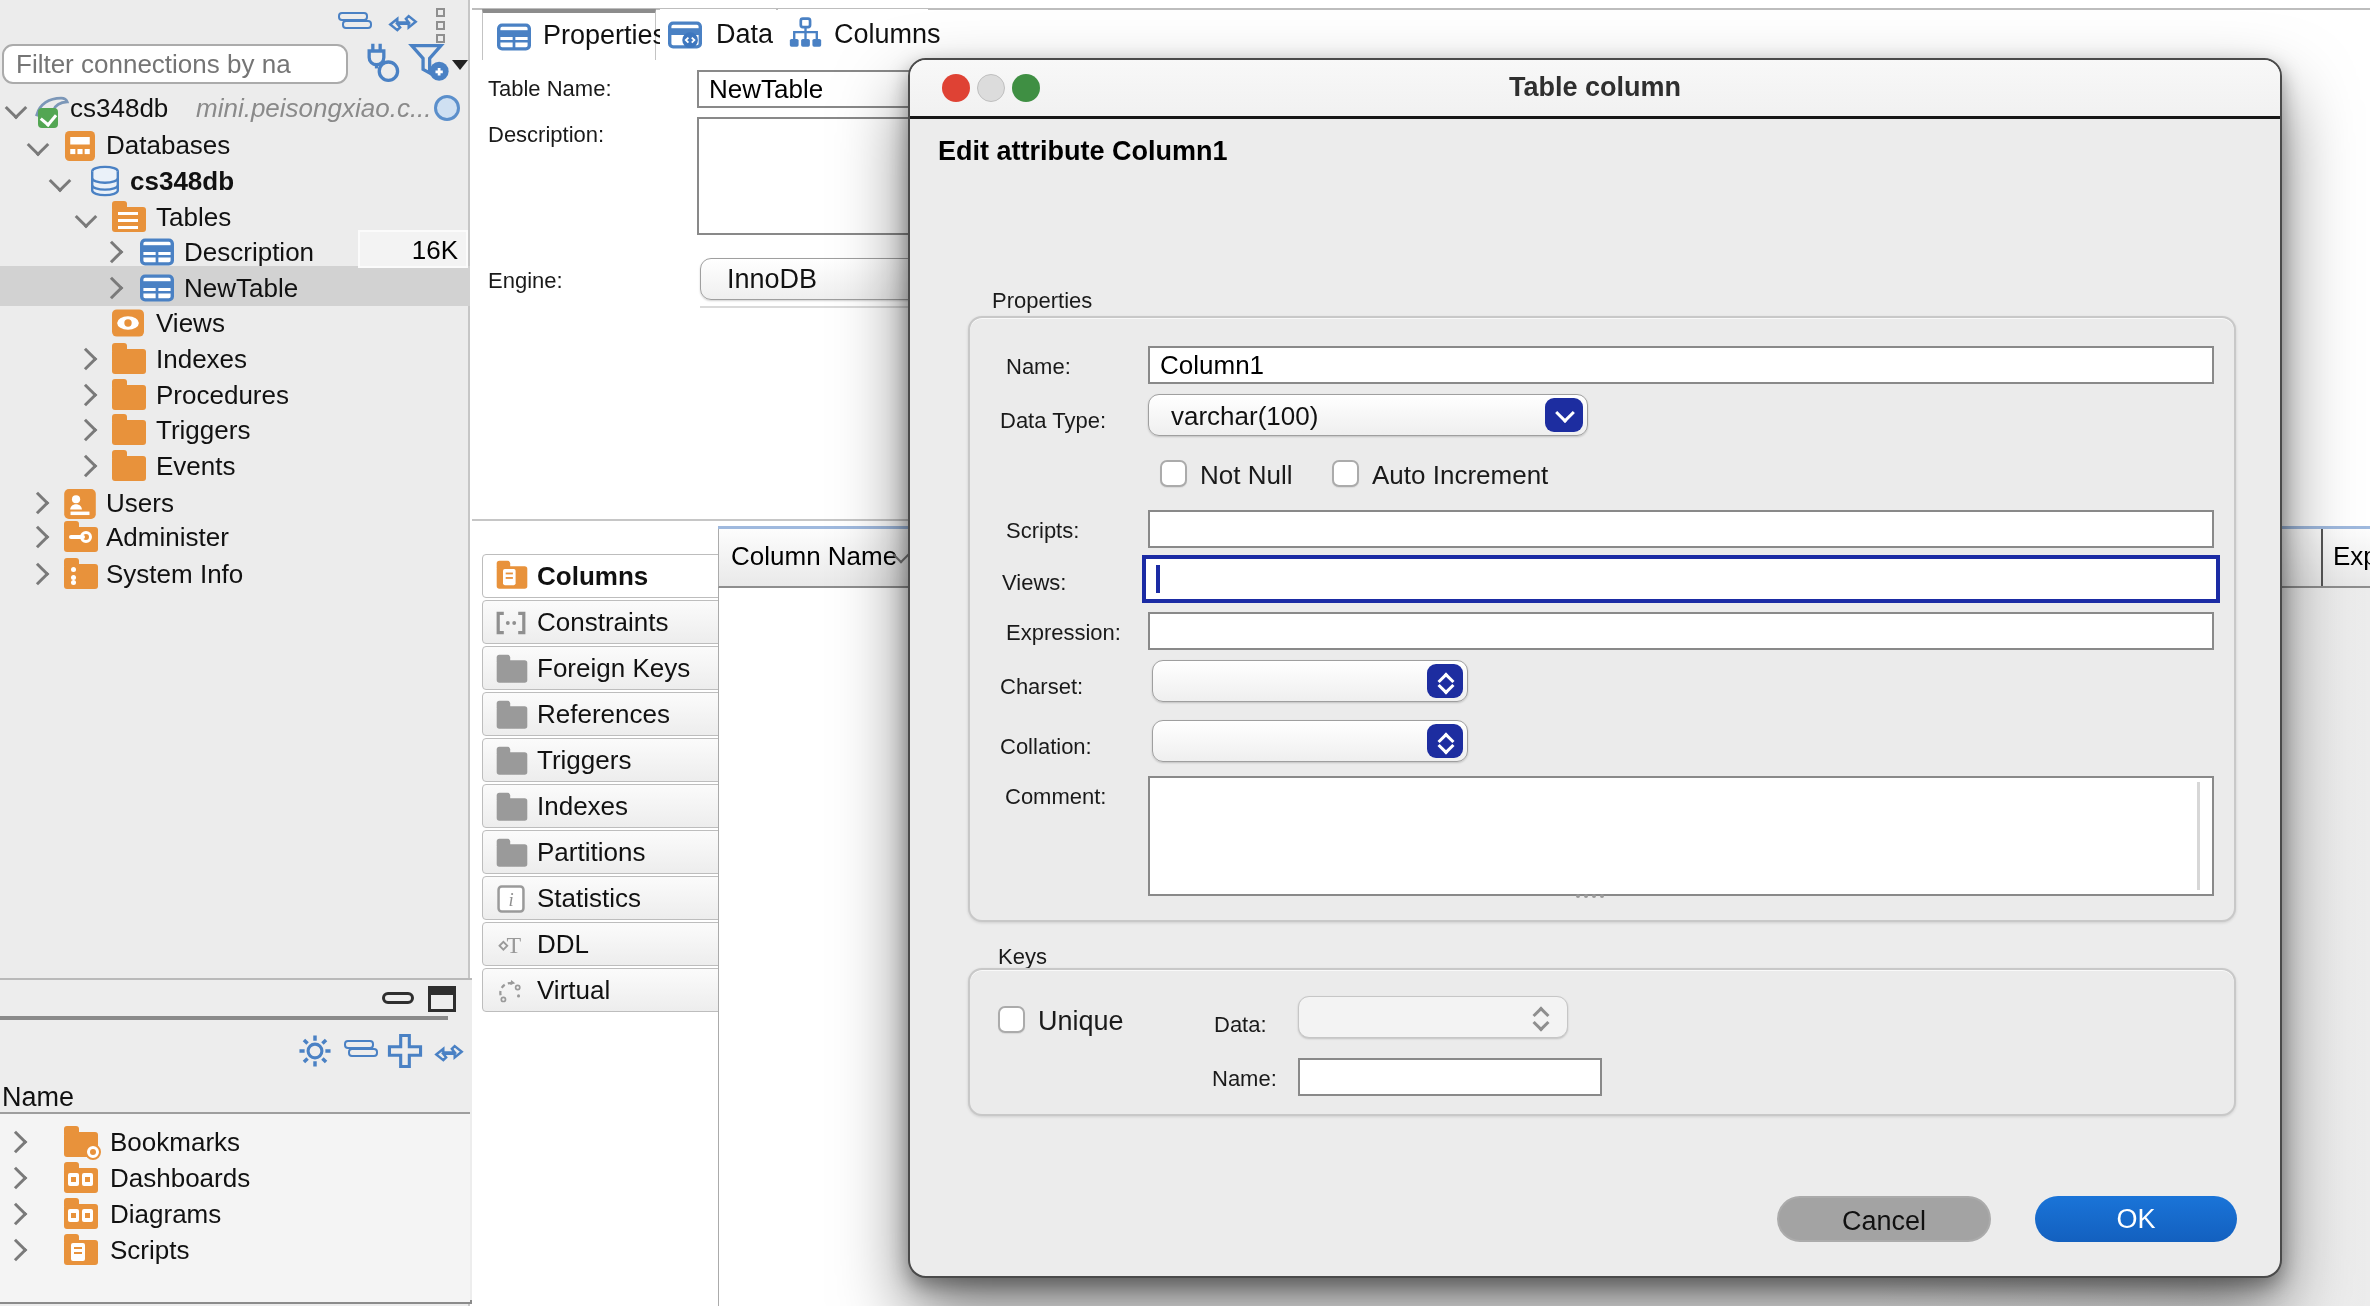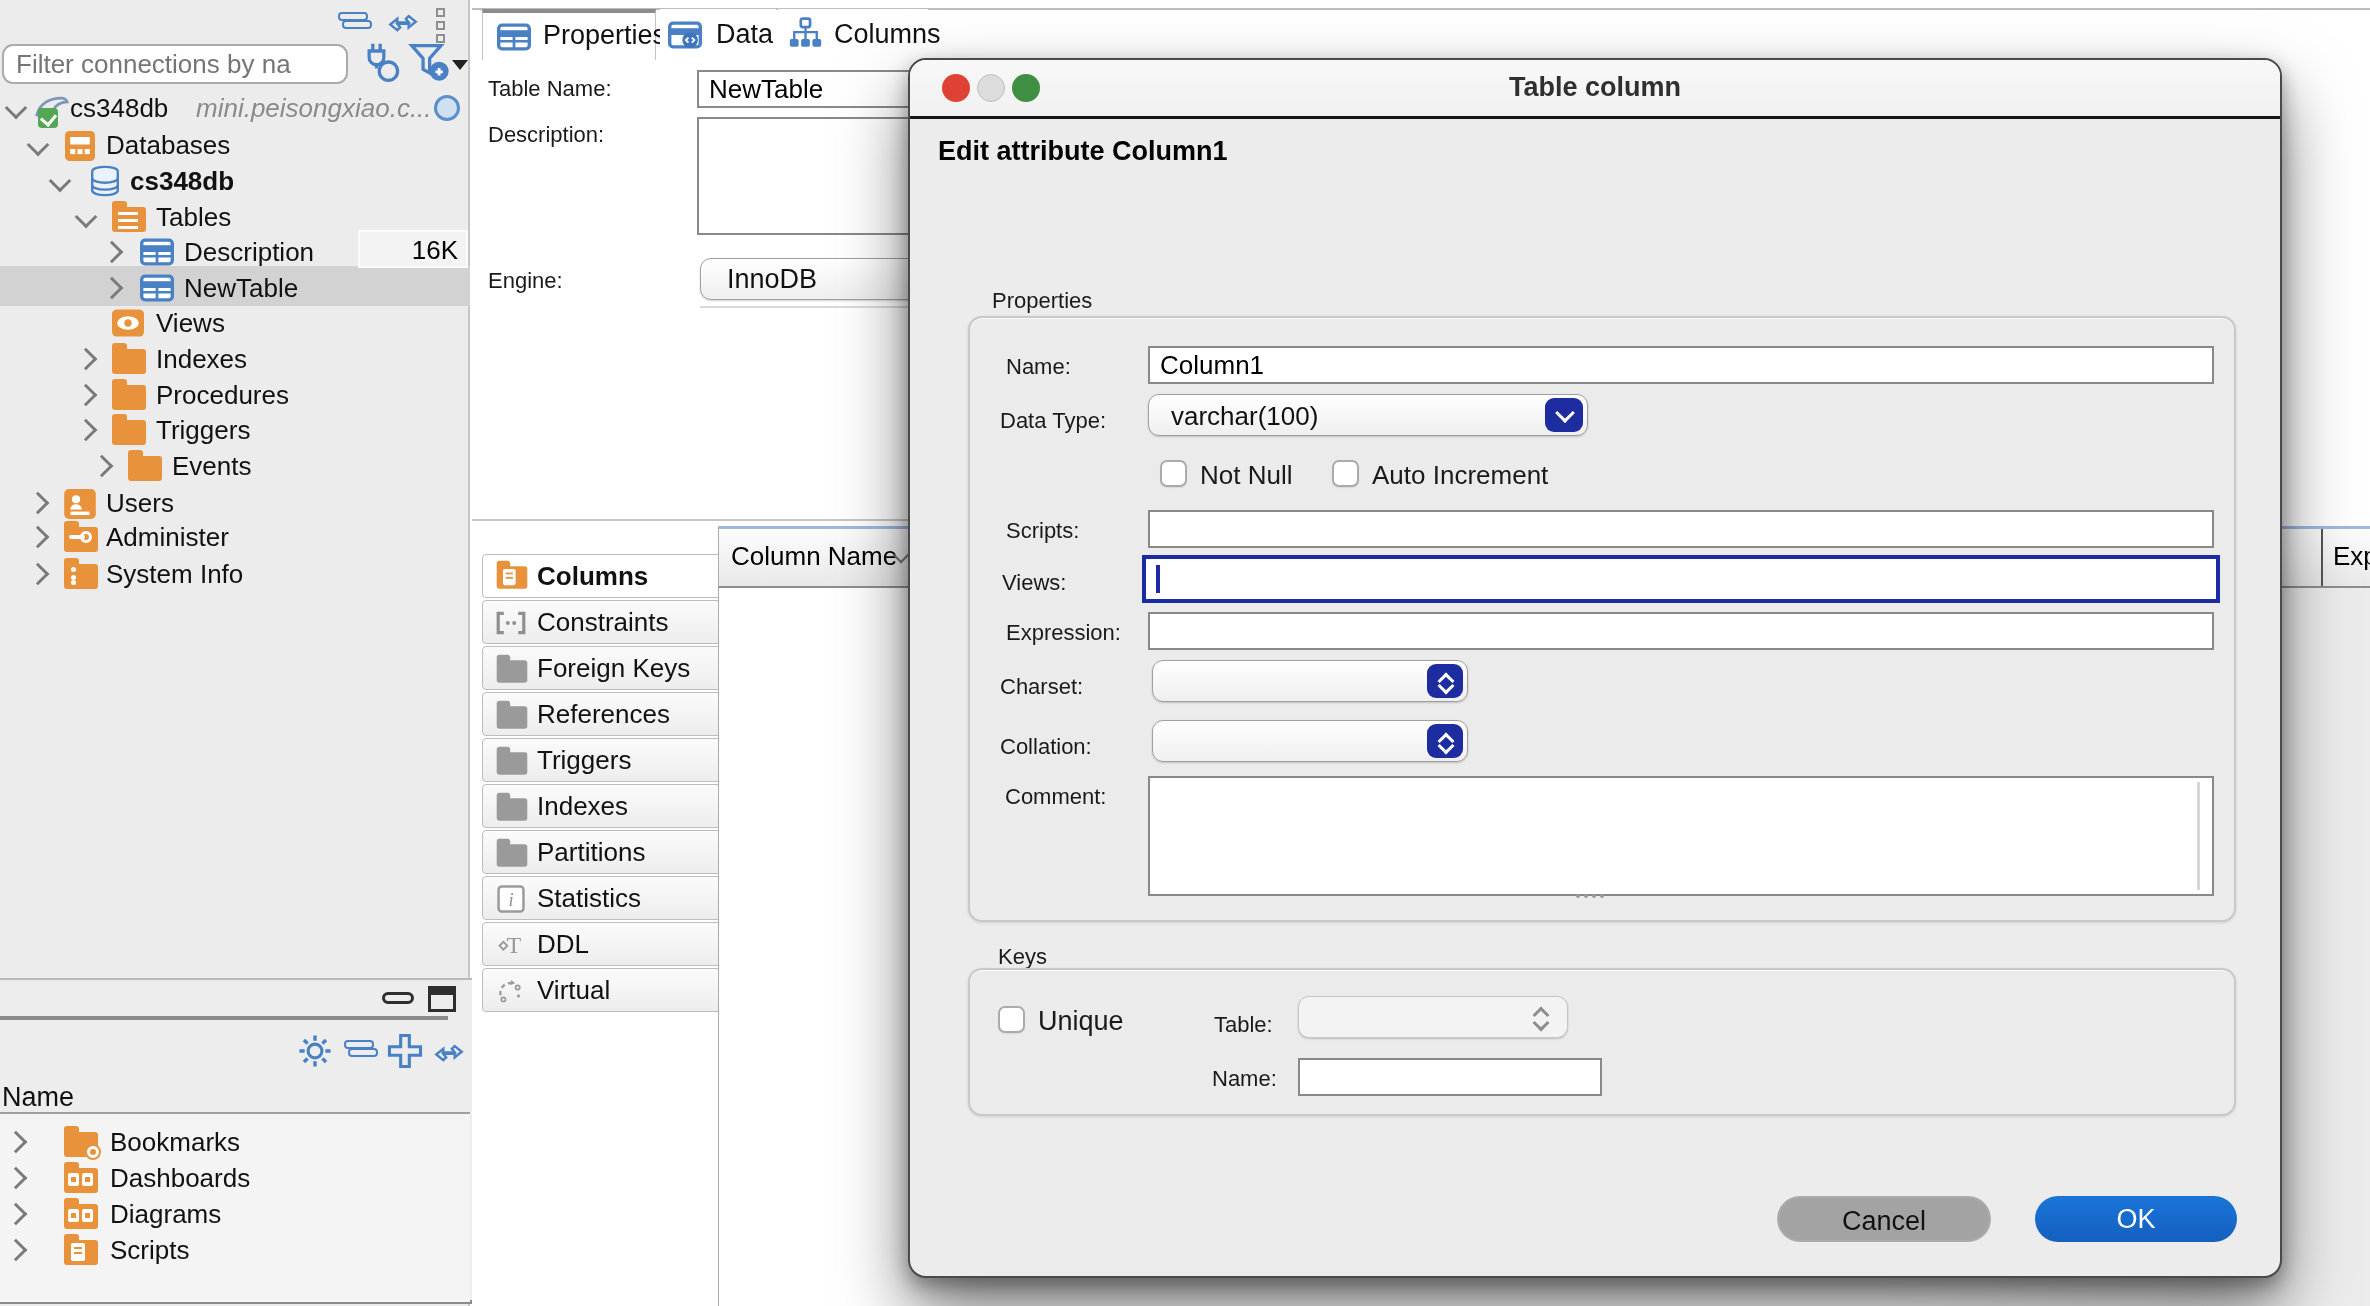--- a/index.html
+++ b/index.html
@@ -195,21 +195,21 @@
     <div class="fold" style="left:112px;top:8px;"></div>
     <span class="abs" style="left:156px;">Procedures</span>
   </div>
 
   <div class="treerow" style="left:0;top:412px;width:470px;">
     <div class="chev right" style="left:78px;top:10px;"></div>
     <div class="fold" style="left:112px;top:8px;"></div>
     <span class="abs" style="left:156px;">Triggers</span>
   </div>
 
-  <div class="treerow" style="left:0;top:448px;width:470px;margin-left:16px;">
+  <div class="treerow" style="left:0;top:448px;width:470px;">
     <div class="chev right" style="left:78px;top:10px;"></div>
     <div class="fold" style="left:112px;top:8px;"></div>
     <span class="abs" style="left:156px;">Events</span>
   </div>
 
   <div class="treerow" style="left:0;top:485px;width:470px;">
     <div class="chev right" style="left:30px;top:10px;"></div>
     <svg class="ic" style="left:64px;top:4px" width="32" height="30" viewBox="0 0 20 19">
       <rect width="20" height="19" rx="3" fill="#E8923B"></rect>
       <circle cx="7.5" cy="6.5" r="2.6" fill="#fff"></circle>
@@ -470,21 +470,21 @@
       <div class="scrolltrack" style="right:12px;top:4px;height:108px;"></div>
     </div>
   </div>
   <div class="dots4" style="left:666px;top:834px;"></div>
 
   <span class="lbl" style="left:88px;top:884px;">Keys</span>
   <div class="group" style="left:58px;top:908px;width:1268px;height:148px;">
     <div class="cb" style="left:28px;top:36px;"></div>
     <span class="lbl" style="left:68px;top:36px;font-size:27px;">Unique</span>
 
-    <span class="lbl" style="left:244px;top:42px;">Table:</span>
+    <span class="lbl" style="left:244px;top:42px;">Data:</span>
     <div class="pill" style="left:328px;top:26px;width:270px;height:42px;background:#F3F3F3;border-color:#C6C6C6;">
       <div class="gchev" style="right:20px;top:12px;transform:rotate(-135deg);"></div>
       <div class="gchev" style="right:20px;top:20px;transform:rotate(45deg);"></div>
     </div>
 
     <span class="lbl" style="left:242px;top:96px;">Name:</span>
     <div class="tf" style="left:328px;top:88px;width:304px;height:38px;"></div>
   </div>
 
   <div id="btn-cancel" class="btn" style="left:867px;top:1136px;width:214px;">

